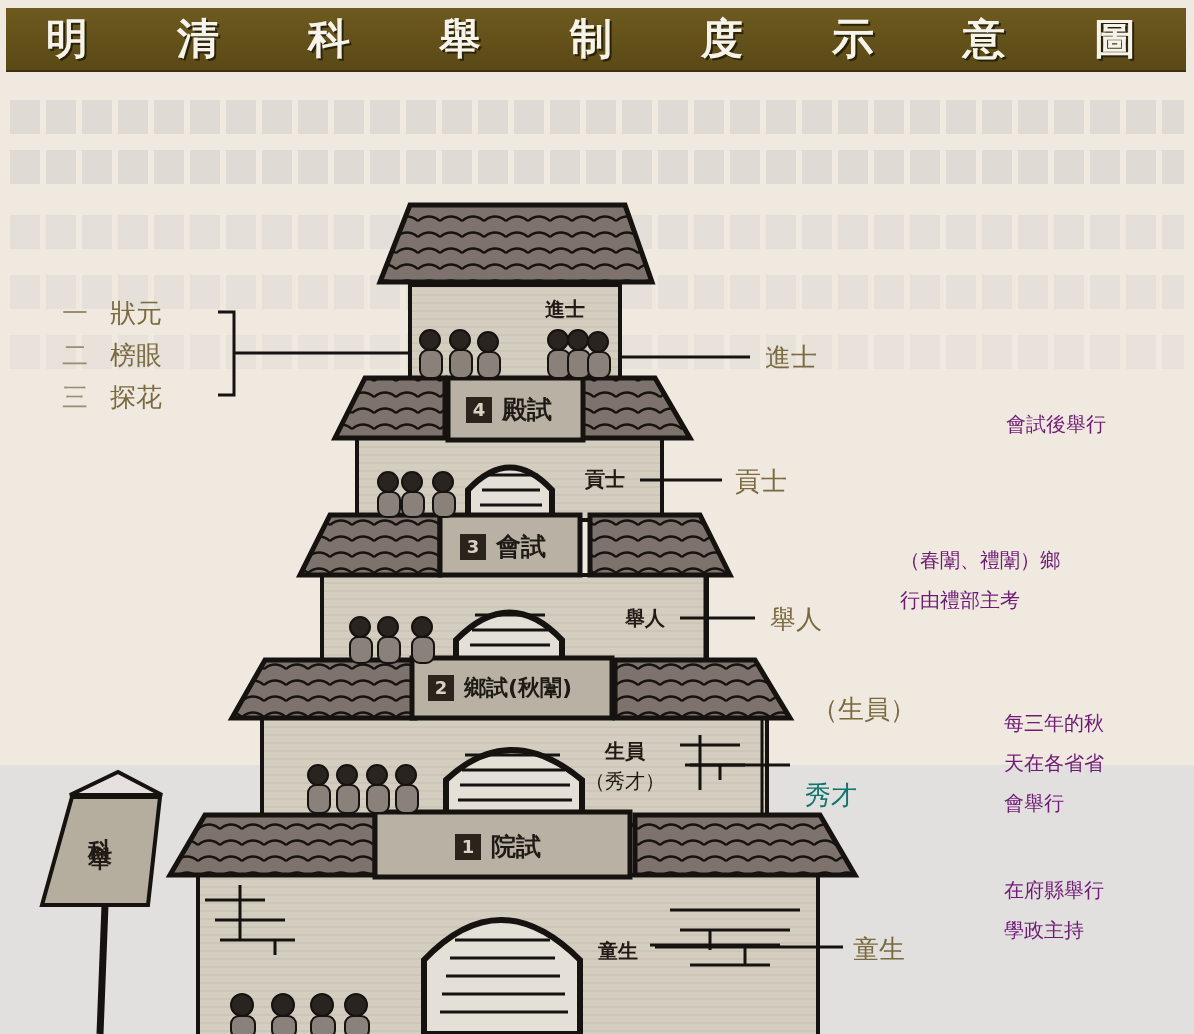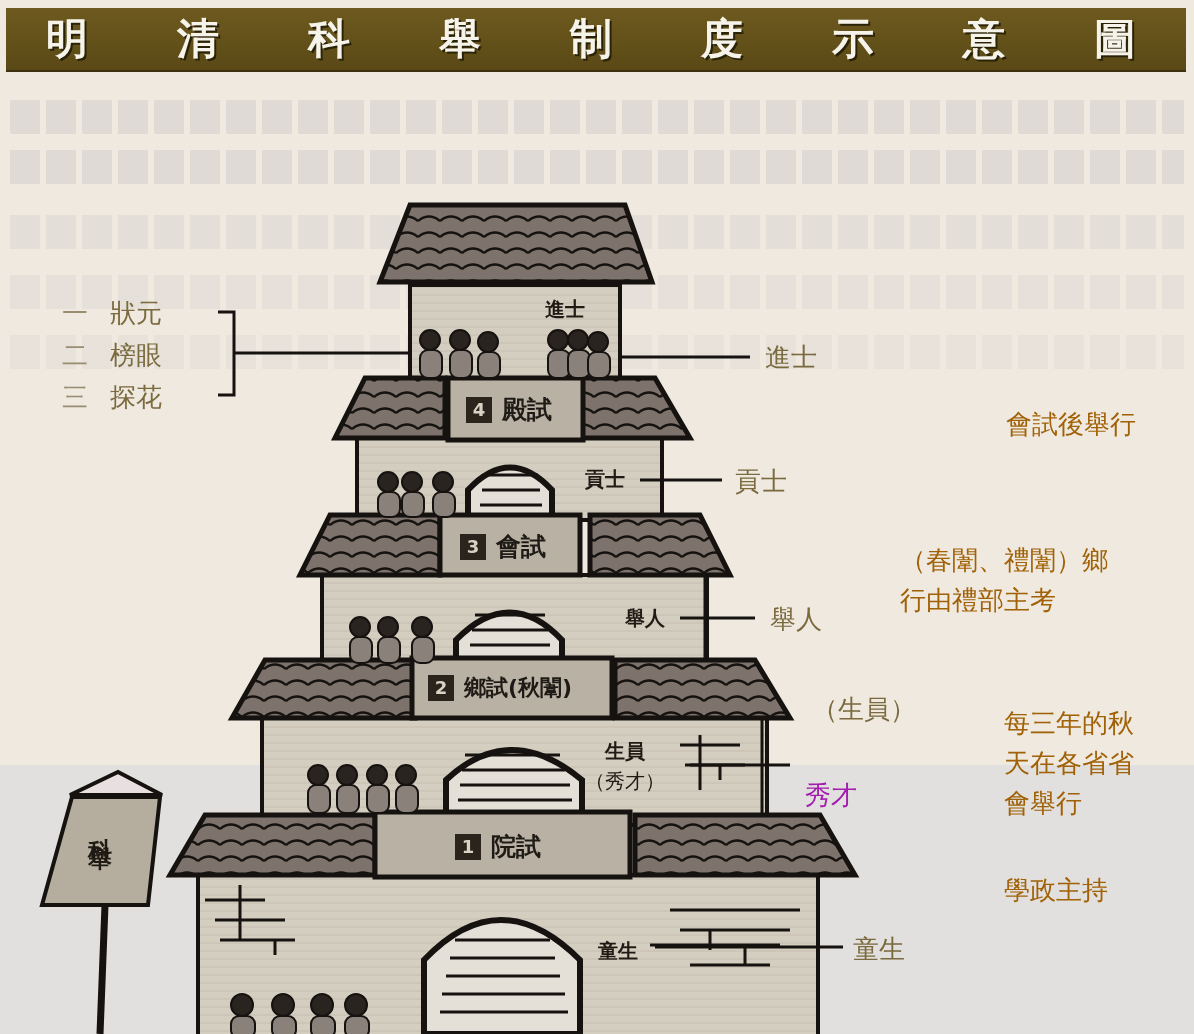--- a/index.html
+++ b/index.html
@@ -15,21 +15,21 @@
   .title-char{color:#f6f3ea;font-size:42px;font-weight:bold;
     text-shadow:2px 2px 0 #2a2207;letter-spacing:0;}
   .tower-svg{position:absolute;left:0;top:0;}
   .lbl{position:absolute;white-space:nowrap;}
   .in-lbl{font-size:20px;font-weight:bold;color:#1f1a14;}
   .out-lbl{font-size:26px;color:#7a6a3e;}
   .plaque{position:absolute;display:flex;align-items:center;gap:10px;
     font-size:25px;font-weight:bold;color:#1e1a15;}
   .num{display:inline-block;background:#2b241d;color:#d8d2c4;font-size:18px;
     width:26px;height:26px;line-height:26px;text-align:center;}
-  .desc{position:absolute;font-size:26px;color:#a16207;line-height:40px;}
+  .desc{position:absolute;font-size:20px;color:#701a75;line-height:40px;}
   .rank{position:absolute;font-size:26px;color:#7a6a3e;line-height:42px;}
   .rank .paren{display:inline-block;width:48px;color:#9a8e72;}
   .flag-text{position:absolute;font-size:24px;font-weight:bold;color:#1f1a14;
     writing-mode:vertical-rl;letter-spacing:8px;}
 </style>
 </head>
 <body>
 
 <div class="bg-top"></div>
 <div class="bg-bottom"></div>
@@ -222,30 +222,31 @@
 <div class="lbl in-lbl" style="left:585px;top:466px;">貢士</div>
 <div class="lbl in-lbl" style="left:625px;top:605px;">舉人</div>
 <div class="lbl in-lbl" style="left:605px;top:738px;">生員</div>
 <div class="lbl in-lbl" style="left:585px;top:768px;font-weight:normal;">（秀才）</div>
 <div class="lbl in-lbl" style="left:598px;top:938px;">童生</div>
 
 <div class="lbl out-lbl" style="left:765px;top:340px;">進士</div>
 <div class="lbl out-lbl" style="left:735px;top:464px;">貢士</div>
 <div class="lbl out-lbl" style="left:770px;top:602px;">舉人</div>
 <div class="lbl out-lbl" style="left:812px;top:692px;">（生員）</div>
-<div class="lbl out-lbl" style="left:805px;top:778px;color:#a21caf;">秀才</div>
+<div class="lbl out-lbl" style="left:805px;top:778px;color:#0f766e;">秀才</div>
 <div class="lbl out-lbl" style="left:853px;top:932px;">童生</div>
 
 <div class="desc" style="left:1006px;top:404px;">
   <div>會試後舉行</div>
 </div>
 <div class="desc" style="left:900px;top:540px;">
   <div>（春闈、禮闈）鄉</div>
   <div>行由禮部主考</div>
 </div>
 <div class="desc" style="left:1004px;top:703px;">
   <div>每三年的秋</div>
   <div>天在各省省</div>
   <div>會舉行</div>
 </div>
 <div class="desc" style="left:1004px;top:870px;">
+  <div>在府縣舉行</div>
   <div>學政主持</div>
 </div>
 
 </body></html>

